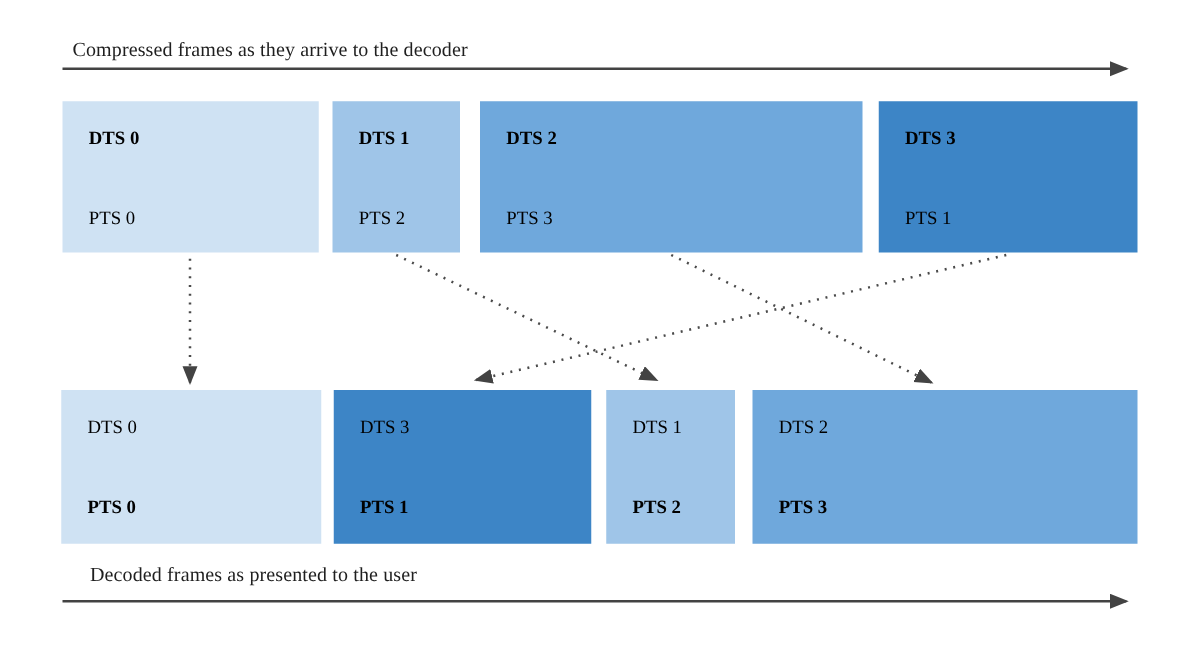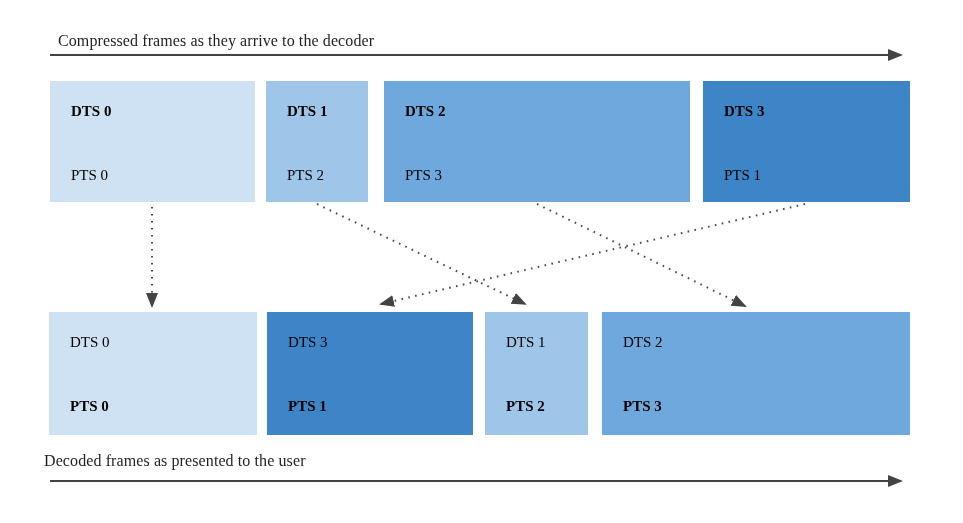--- a/index.html
+++ b/index.html
@@ -4,21 +4,21 @@
 <style>
   html,body{margin:0;padding:0;background:#ffffff;}
   #stage{
     position:relative;width:963px;height:523px;background:#ffffff;overflow:hidden;
     font-family:Liberation Serif, serif;color:#202124;
   }
   .timeline-label{
     position:absolute;font-size:16px;letter-spacing:.1px;color:#1f1f1f;white-space:nowrap;
   }
   #top-timeline-label{left:58px;top:32px;}
-  #bottom-timeline-label{left:44px;top:452px;}
+  #bottom-timeline-label{left:72px;top:452px;}
   .frame-box{
     position:absolute;box-sizing:border-box;
   }
   .frame-box .lbl{
     position:absolute;left:21px;font-size:15px;color:#000;white-space:nowrap;line-height:1;
   }
   .frame-box .dts{top:23px;}
   .frame-box .pts{top:87px;}
   .row-top .dts{font-weight:700;}
   .row-bottom .pts{font-weight:700;}

